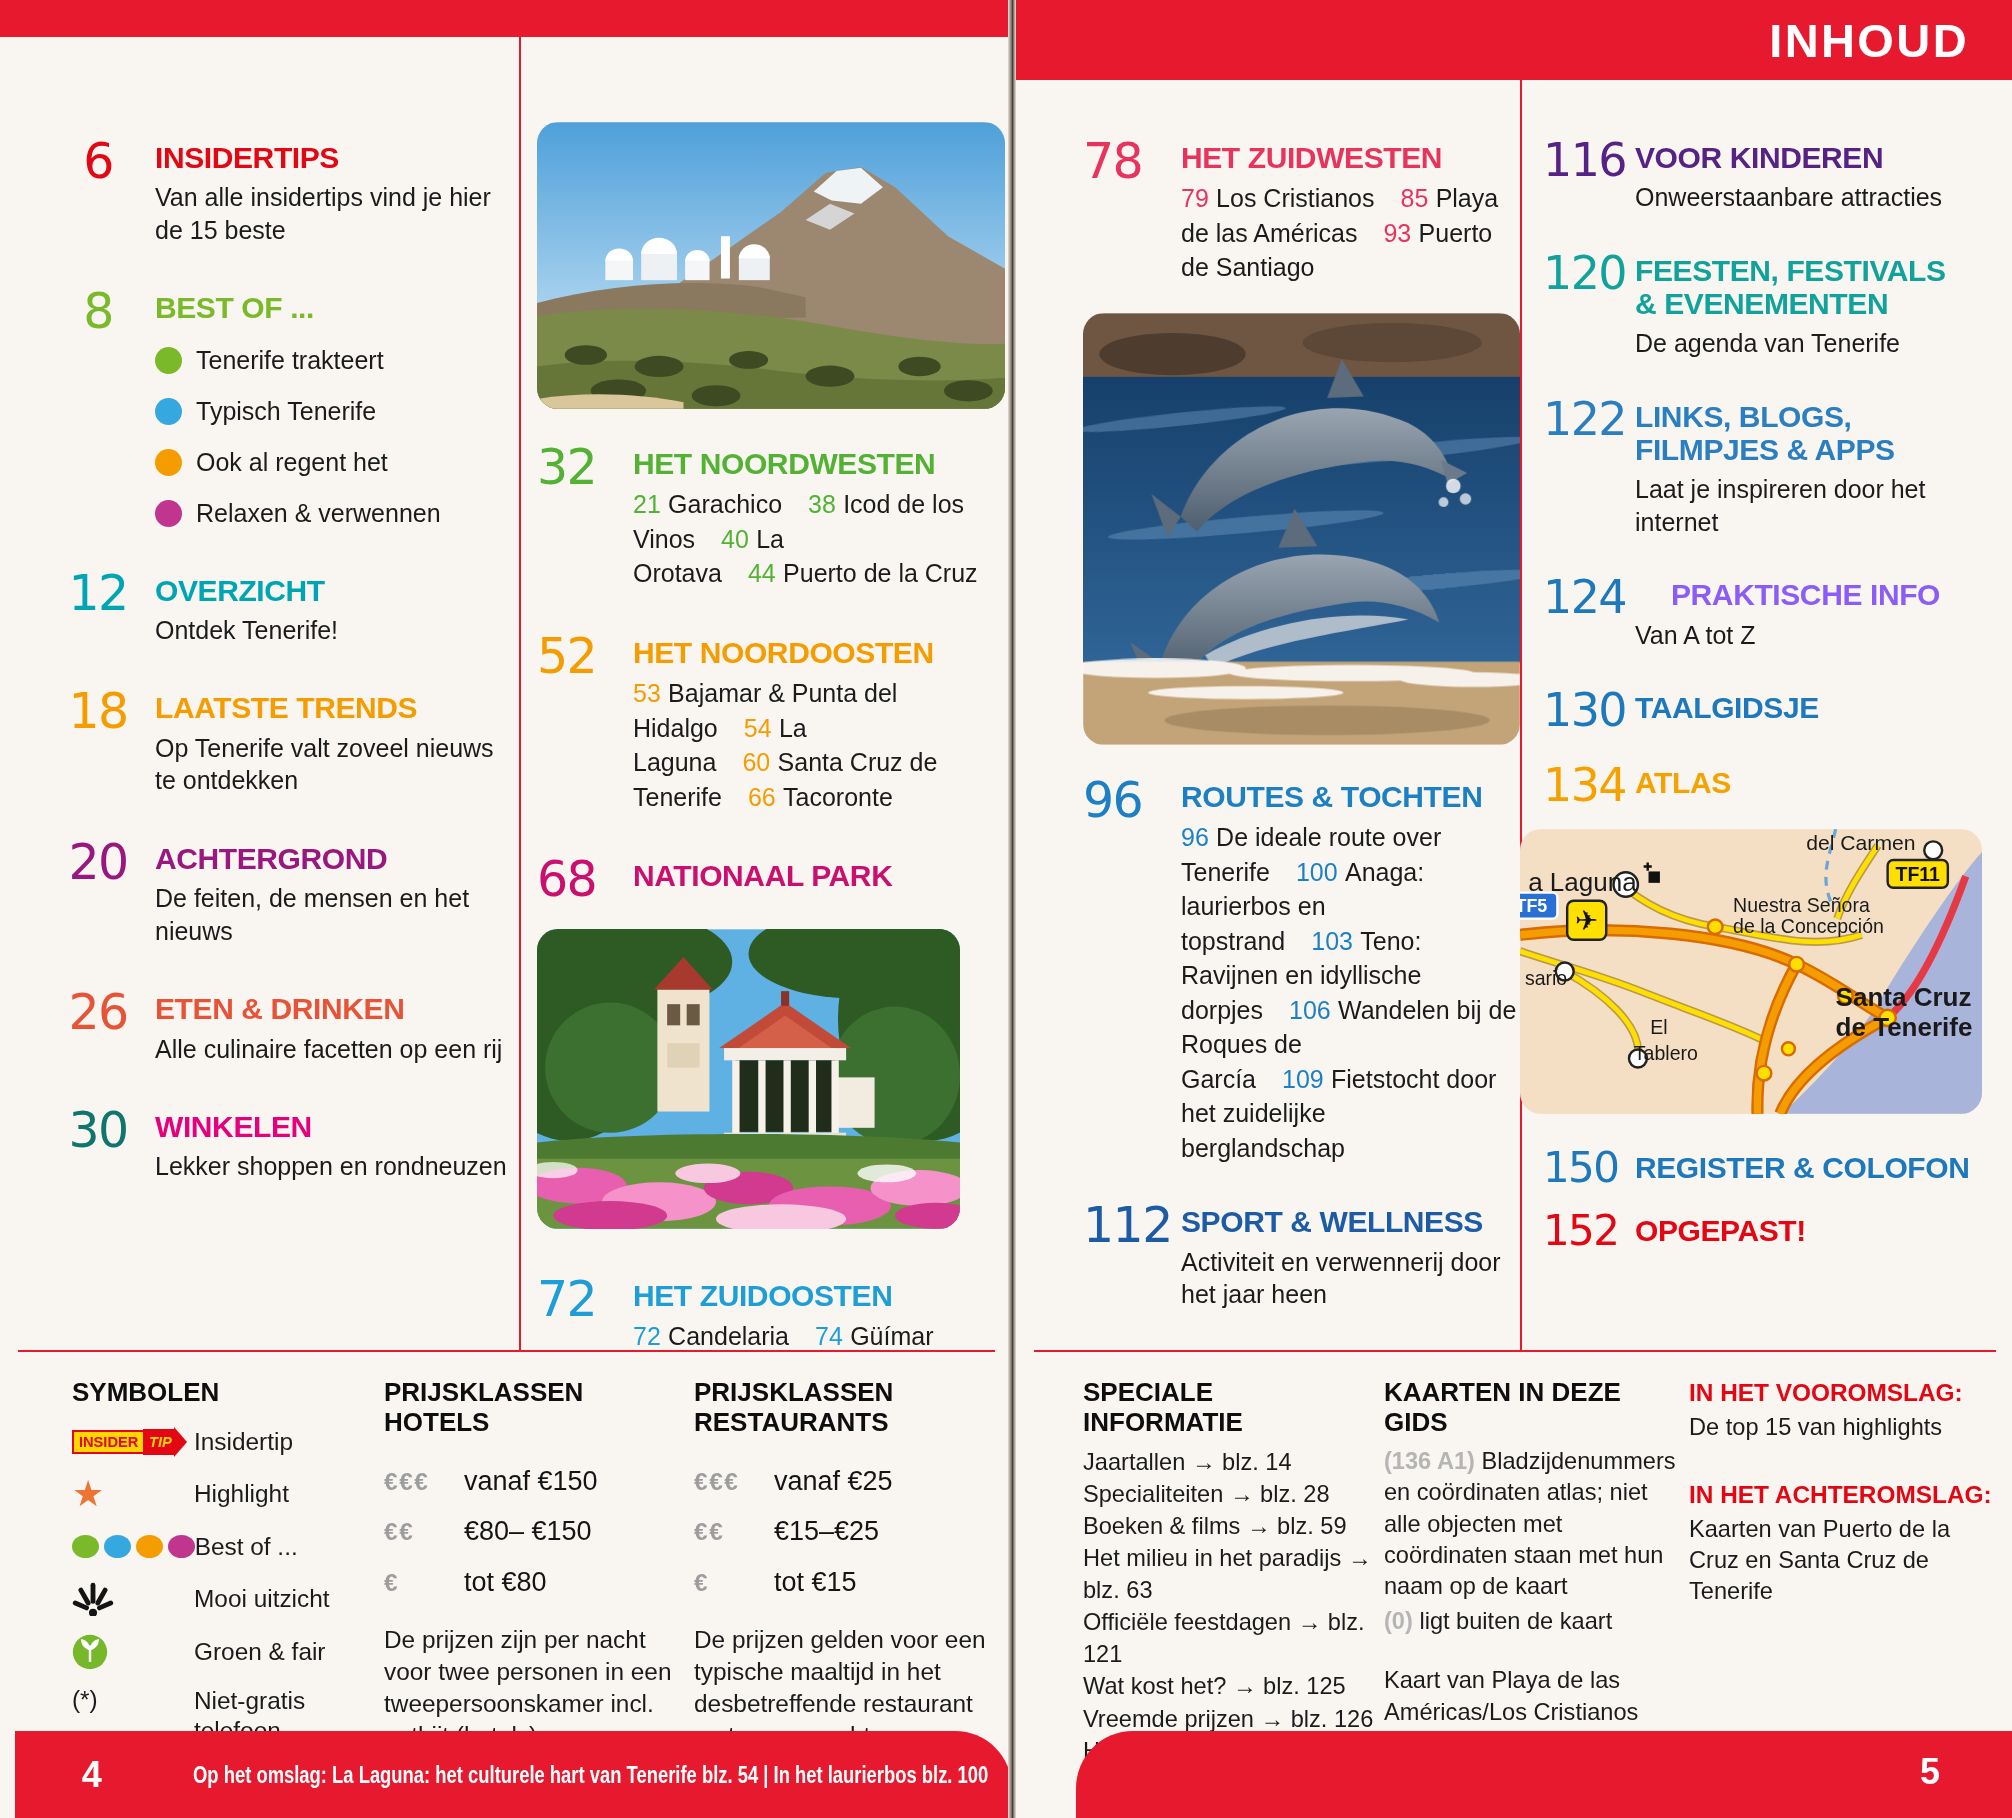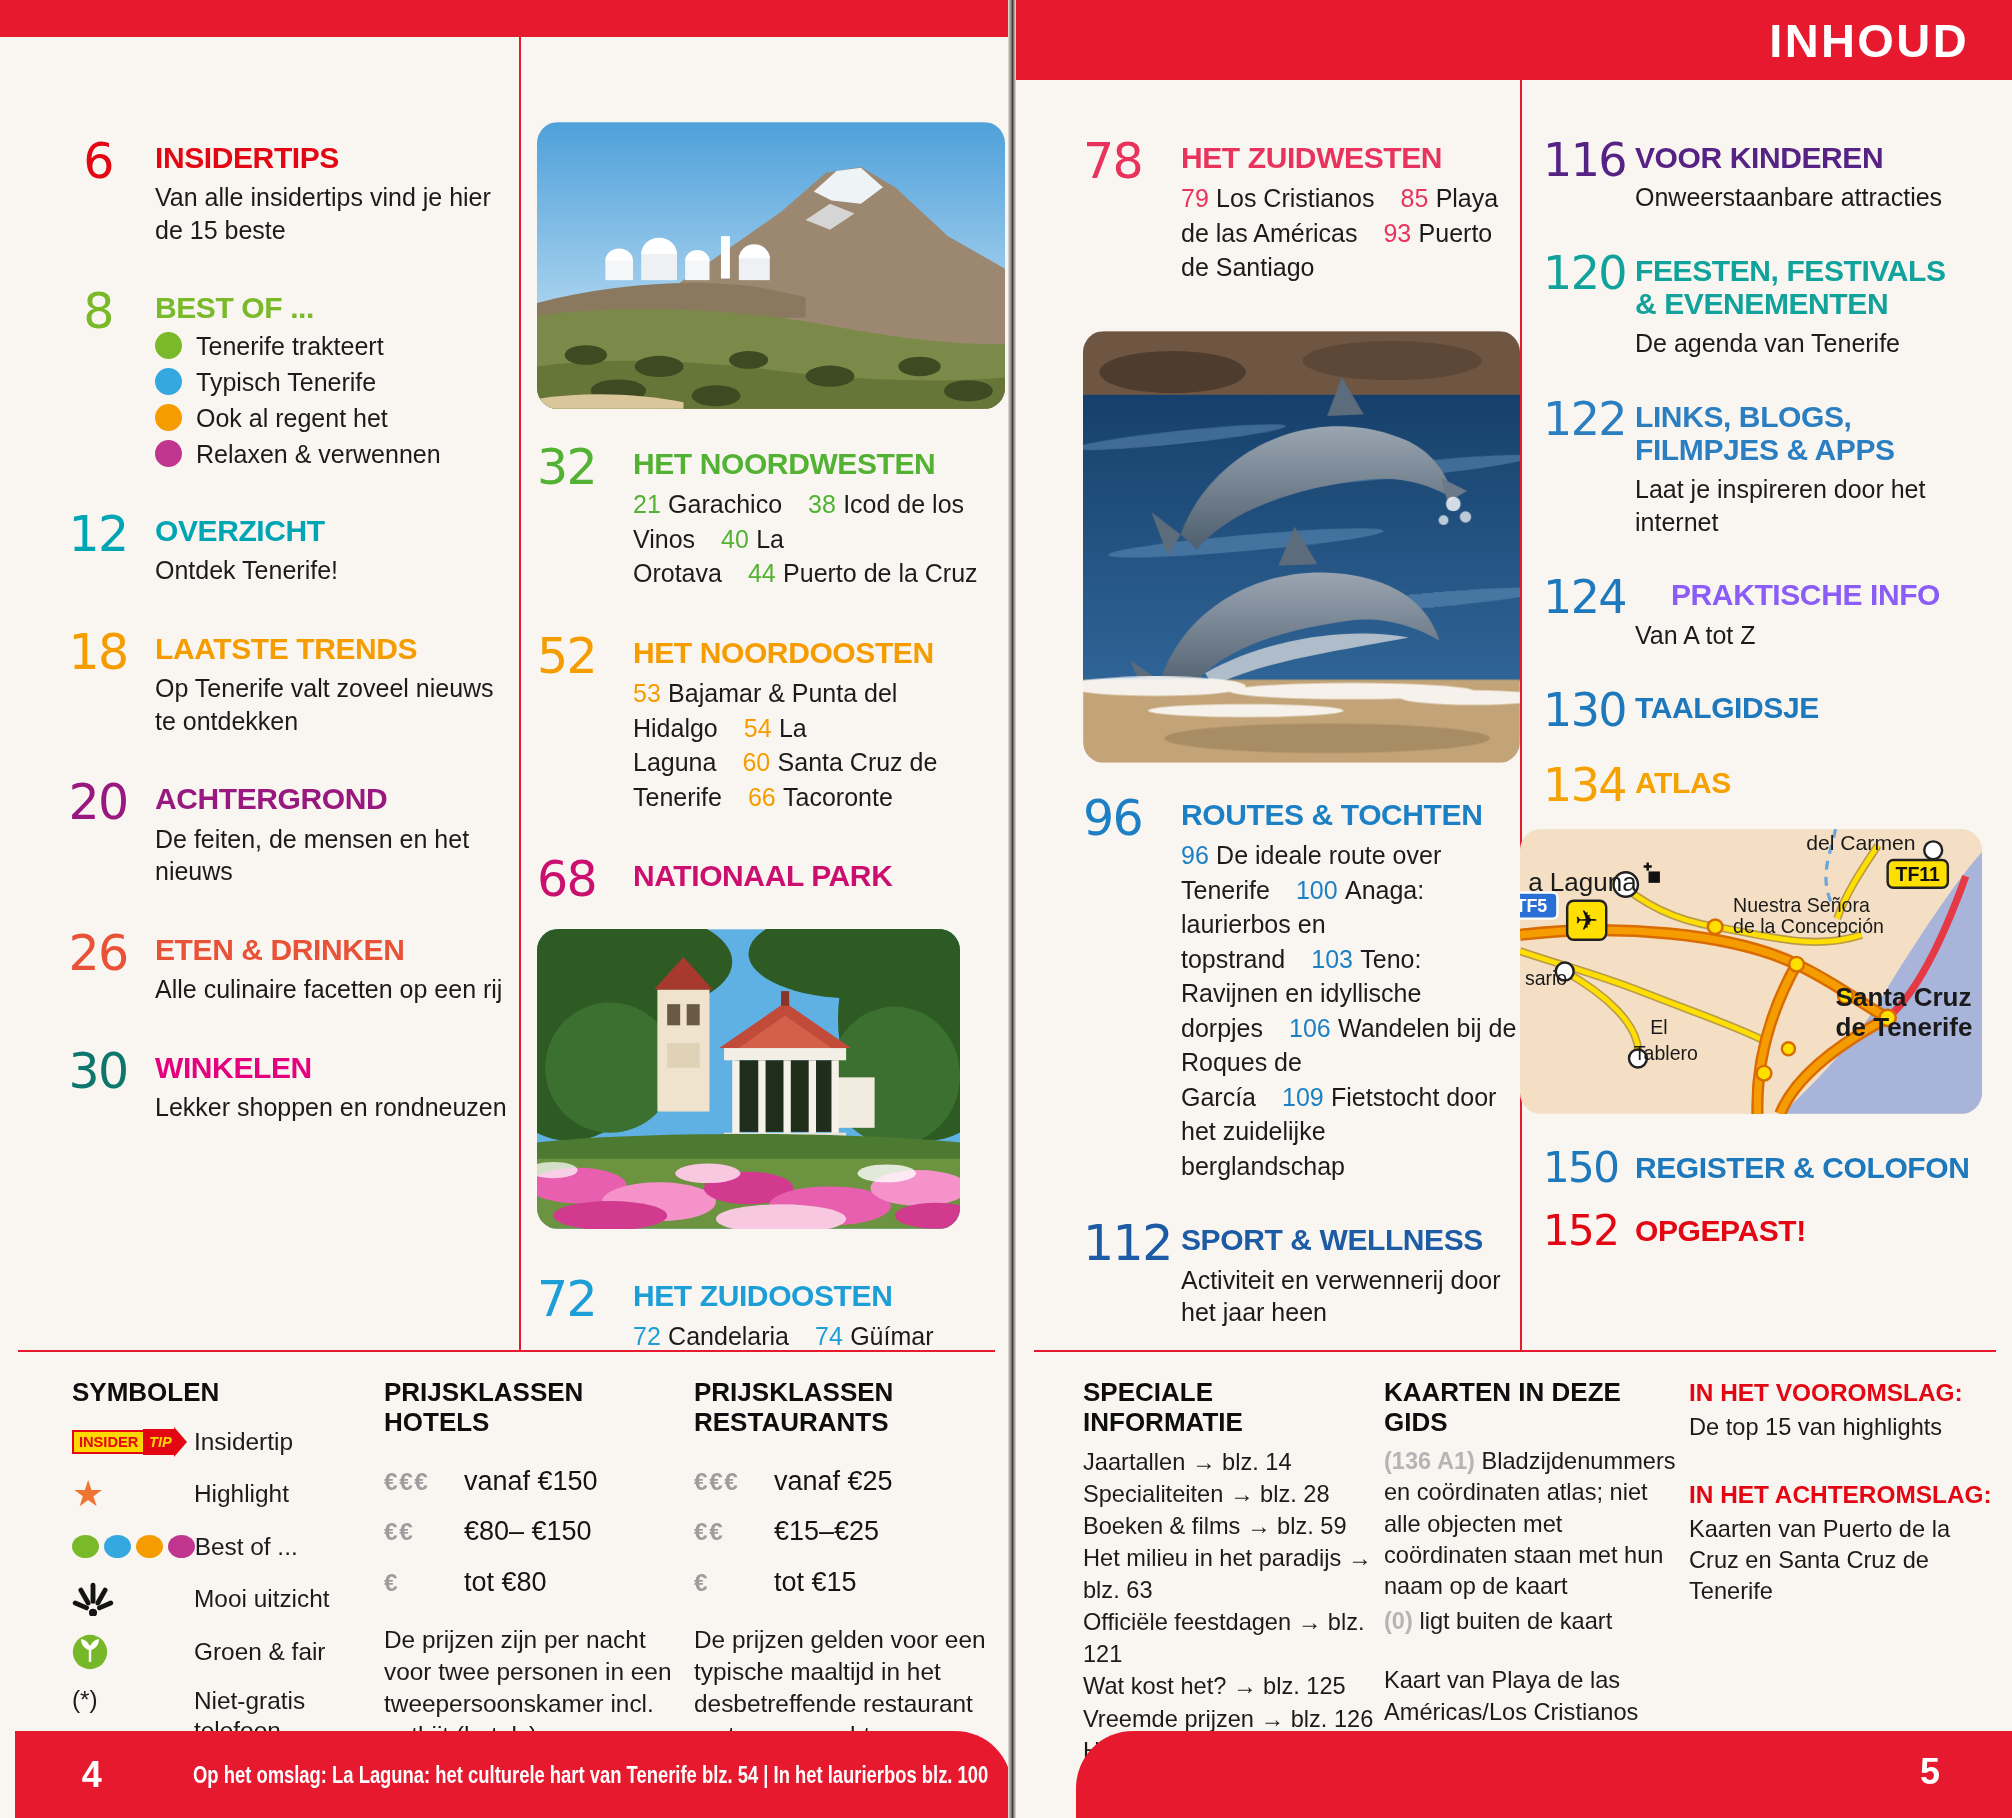--- a/index.html
+++ b/index.html
@@ -26,21 +26,21 @@
   .c2 .n{flex-basis:96px;}
   .c3 .n{flex-basis:98px;}
   .c4 .n{flex-basis:92px;font-size:46px;}
   .b{flex:1;min-width:0;}
   .t{font-size:30px;font-weight:bold;letter-spacing:-0.4px;line-height:1.1;margin-top:4.1px;}
   .d{font-size:25px;line-height:1.3;color:#1b1b1b;margin-top:7.3px;}
   .subs{font-size:25px;line-height:1.38;color:#1b1b1b;margin-top:7.3px;}
   .sn{margin-right:7.3px;}
   .st{margin-right:26px;}
   .bullets{margin-top:6.5px;}
-  .bul{display:flex;align-items:center;margin-top:6px;}
+  .bul{display:flex;align-items:center;margin-top:21px;}
   .dot{width:27px;height:27px;border-radius:50%;margin-right:14px;flex:0 0 27px;}
   .bul span.lbl{font-size:25px;color:#1b1b1b;line-height:1.2;}
   .photo{display:block;border-radius:21px;overflow:hidden;}
   
   .bh{font-size:26px;font-weight:bold;color:#0e0e0e;line-height:1.15;}
   .symrow{display:flex;align-items:center;margin-top:15.5px;min-height:37px;}
   .symicon{flex:0 0 122px;display:flex;align-items:center;}
   .symlbl{font-size:24.4px;color:#1b1b1b;line-height:1.25;}
   .itbadge{display:inline-flex;align-items:center;}
   .it-ins{background:#ffd800;color:#e30613;font-weight:bold;font-size:14.7px;
@@ -385,21 +385,21 @@
   <div class="gutter"></div>
 
   <div class="page right">
     <div class="topbar">
       <span class="inhoud">INHOUD</span>
     </div>
     <div class="vline" style="left:504px;top:80px;height:1270px;"></div>
     <div class="hline" style="left:18px;top:1350px;width:962px;"></div>
 
     <div class="col c3" style="left:67px;top:137px;width:437px;">
-      <div class="e" style="margin-bottom:46px;justify-content:space-between;">
+      <div class="e" style="margin-bottom:28px;justify-content:space-between;">
         <div class="n" style="color: rgb(232, 51, 92);">78</div>
         <div class="b">
             <div class="t" style="color: rgb(232, 51, 92);">HET ZUIDWESTEN</div>
           <div class="subs">
             <span class="sn" style="color: rgb(232, 51, 92);">79</span><span class="st">Los Cristianos</span><span class="sn" style="color: rgb(232, 51, 92);">85</span><span class="st">Playa de las Américas</span><span class="sn" style="color: rgb(232, 51, 92);">93</span><span class="st">Puerto de Santiago</span>
           </div>
         </div>
       </div>
 
       <svg class="photo" width="437" height="432" viewBox="0 0 537 530" style="margin-bottom:31px;">

